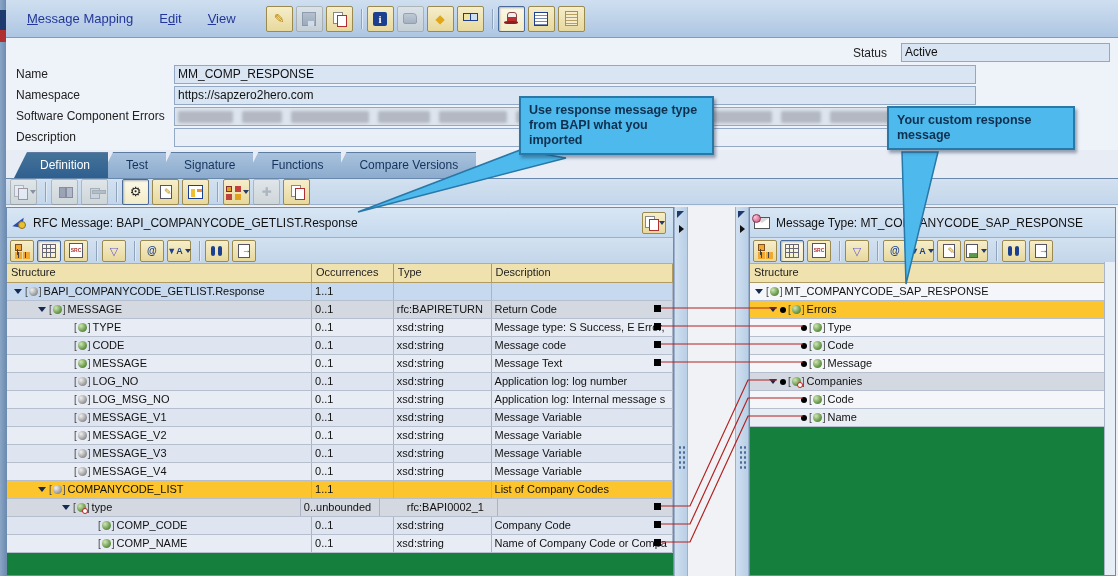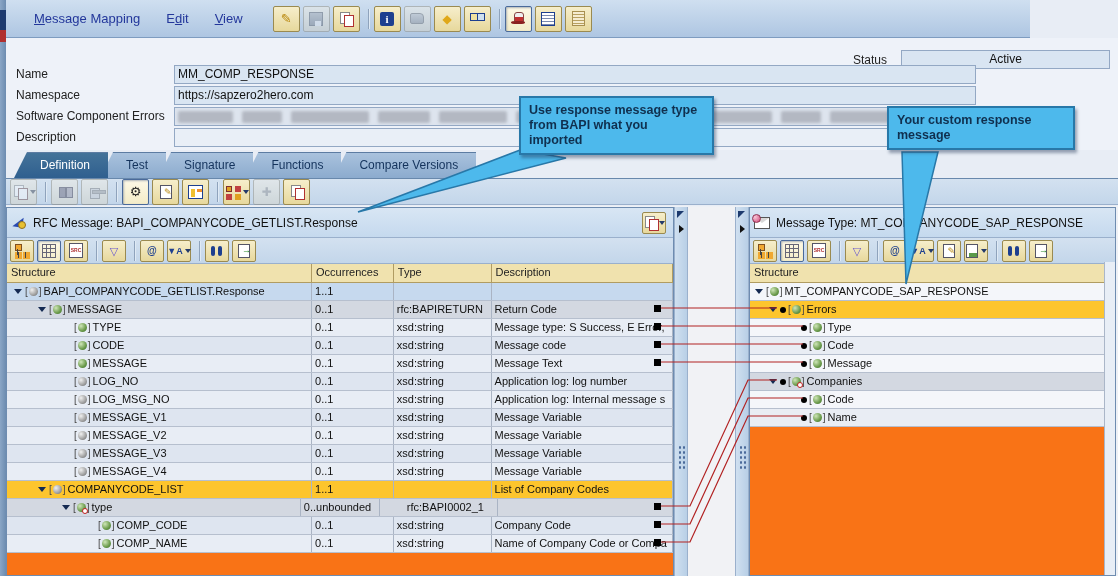--- a/index.html
+++ b/index.html
@@ -5,23 +5,23 @@
   html,body{margin:0;padding:0;}
   body{width:1118px;height:576px;position:relative;overflow:hidden;
        background:#e8edf5;font-family:"Liberation Sans","DejaVu Sans",sans-serif;
        font-size:11px;color:#111;}
   
   .frame-bar{position:absolute;left:0;top:0;width:6px;height:576px;
      background:linear-gradient(90deg,#8aa6c6,#6d8cb0);z-index:5;}
   .frame-bar .seg-navy{position:absolute;left:0;top:10px;width:6px;height:20px;background:#1d3a6e;}
   .frame-bar .seg-red{position:absolute;left:0;top:30px;width:6px;height:12px;background:#b03030;}
   
-  .menubar{position:absolute;left:6px;top:0;width:1024px;height:38px;
+  .menubar{position:absolute;left:6px;top:0;width:1112px;height:38px;
      background:linear-gradient(#cfdff0,#aec6e2);border-bottom:1px solid #7e9cc0;
-     display:flex;align-items:center;padding-left:28px;box-sizing:border-box;}
+     display:flex;align-items:center;padding-left:21px;box-sizing:border-box;}
   .menu-item{color:#23379b;font-size:13px;margin-right:26px;cursor:default;}
   .menu-item .ul{text-decoration:underline;}
   .tb-group{display:flex;align-items:center;margin-left:4px;}
   .tbtn{width:25px;height:24px;background:linear-gradient(#f6eecb,#e7d89c);
      border:1px solid #9a8a50;border-radius:2px;margin-right:3px;
      display:flex;align-items:center;justify-content:center;position:relative;}
   .tbtn.small{width:22px;height:20px;}
   .tbtn.disabled{opacity:.45;filter:grayscale(.7);}
   .tbtn.pressed{background:linear-gradient(#fdf9e7,#f3ecc8);border-color:#4a6a9a;
      box-shadow:inset 1px 1px 2px rgba(60,80,120,.4);}
@@ -96,21 +96,21 @@
   .ic-msgtype:after{content:"";position:absolute;left:-3px;top:-4px;width:7px;height:7px;border-radius:50%;
      background:radial-gradient(circle at 2px 2px,#f8c8d8,#d04878);border:1px solid #903050;}
   .ic-glasses:before{content:"";position:absolute;left:0;top:4px;width:6px;height:7px;border-radius:2px;
      background:linear-gradient(#eee 45%,#3a9a3a 45%);border:1px solid #8a7a20;}
   .ic-glasses:after{content:"";position:absolute;left:9px;top:4px;width:6px;height:7px;border-radius:2px;
      background:linear-gradient(#eee 45%,#3a9a3a 45%);border:1px solid #8a7a20;box-shadow:-3px -2px 0 -1px #8a7a20;}
   
   .hdr{position:absolute;left:6px;top:38px;width:1112px;height:112px;background:#eef2f9;}
   .hdr-title-row{position:absolute;left:4px;top:4px;display:flex;align-items:center;height:20px;}
   .hdr-title{font-weight:bold;font-size:12.5px;margin-left:6px;}
-  .status-row{position:absolute;right:8px;top:12px;display:flex;align-items:center;text-align:center;}
+  .status-row{position:absolute;right:8px;top:5px;display:flex;align-items:center;}
   .status-label{font-size:12px;margin-right:14px;color:#222;}
   .fld-label{position:absolute;left:10px;font-size:12px;color:#222;}
   .fld-box{position:absolute;left:168px;width:794px;height:17px;background:#d9e5f2;
      border:1px solid #93a8c4;font-size:12px;padding:0 3px;line-height:17px;color:#111;
      white-space:nowrap;overflow:hidden;}
   .fld-box.empty{background:#e9eff7;}
   .status-box{width:201px;height:17px;background:#d9e5f2;border:1px solid #93a8c4;
      font-size:12px;line-height:17px;padding:0 3px;}
   .redacted{display:flex;align-items:center;gap:9px;background:#dde4ee;overflow:hidden;}
   .redacted i{display:block;height:12px;background:#b3b8c2;border-radius:2px;filter:blur(1.5px);flex:none;}
@@ -118,21 +118,21 @@
   .tabbar{position:absolute;left:6px;top:151px;width:1112px;height:27px;display:flex;align-items:flex-end;padding-left:8px;box-sizing:border-box;}
   .tab{height:25px;line-height:25px;padding:0 18px 0 26px;margin-right:-8px;
      background:linear-gradient(#a9c2dd,#8cabce);color:#14335c;font-size:12px;
      clip-path:polygon(13px 0,100% 0,100% 100%,0 100%);border-top:1px solid #5c7ca2;position:relative;}
   .tab.active{background:linear-gradient(#447399,#2f5f8f);color:#fff;z-index:3;margin-top:14px;}
   .def-toolbar{position:absolute;left:6px;top:178px;width:1112px;height:27px;
      background:linear-gradient(#d3e1f0,#c3d6ea);border-top:1px solid #6888ac;
      border-bottom:1px solid #9ab0cc;display:flex;align-items:center;padding-left:4px;box-sizing:border-box;}
   
   .workspace{position:absolute;left:6px;top:206px;width:1112px;height:370px;background:#eef1f6;}
-  .panel{position:absolute;top:1px;bottom:0;background:#f97316;border:1px solid #6e8cb0;box-sizing:border-box;}
+  .panel{position:absolute;top:1px;bottom:0;background:#15803d;border:1px solid #6e8cb0;box-sizing:border-box;}
   .panel-left{left:0;width:668px;}
   .panel-right{left:743px;width:367px;}
   .ptitle{height:29px;background:linear-gradient(#d8e6f4,#c5d9ee);border-bottom:1px solid #9ab0cc;
      display:flex;align-items:center;padding:0 4px;font-size:12px;color:#111;}
   .ptitle .ttl{margin-left:6px;flex:1;white-space:nowrap;overflow:hidden;}
   .ptoolbar{height:25px;background:linear-gradient(#d3e1f0,#c3d6ea);border-bottom:1px solid #9ab0cc;
      display:flex;align-items:center;padding-left:3px;}
   .thead{display:flex;height:18px;background:#f0e2ae;border-bottom:1px solid #b09c62;}
   .thead .hc{box-sizing:border-box;border-right:1px solid #b09c62;padding:2px 4px;color:#222;
      white-space:nowrap;overflow:hidden;}

